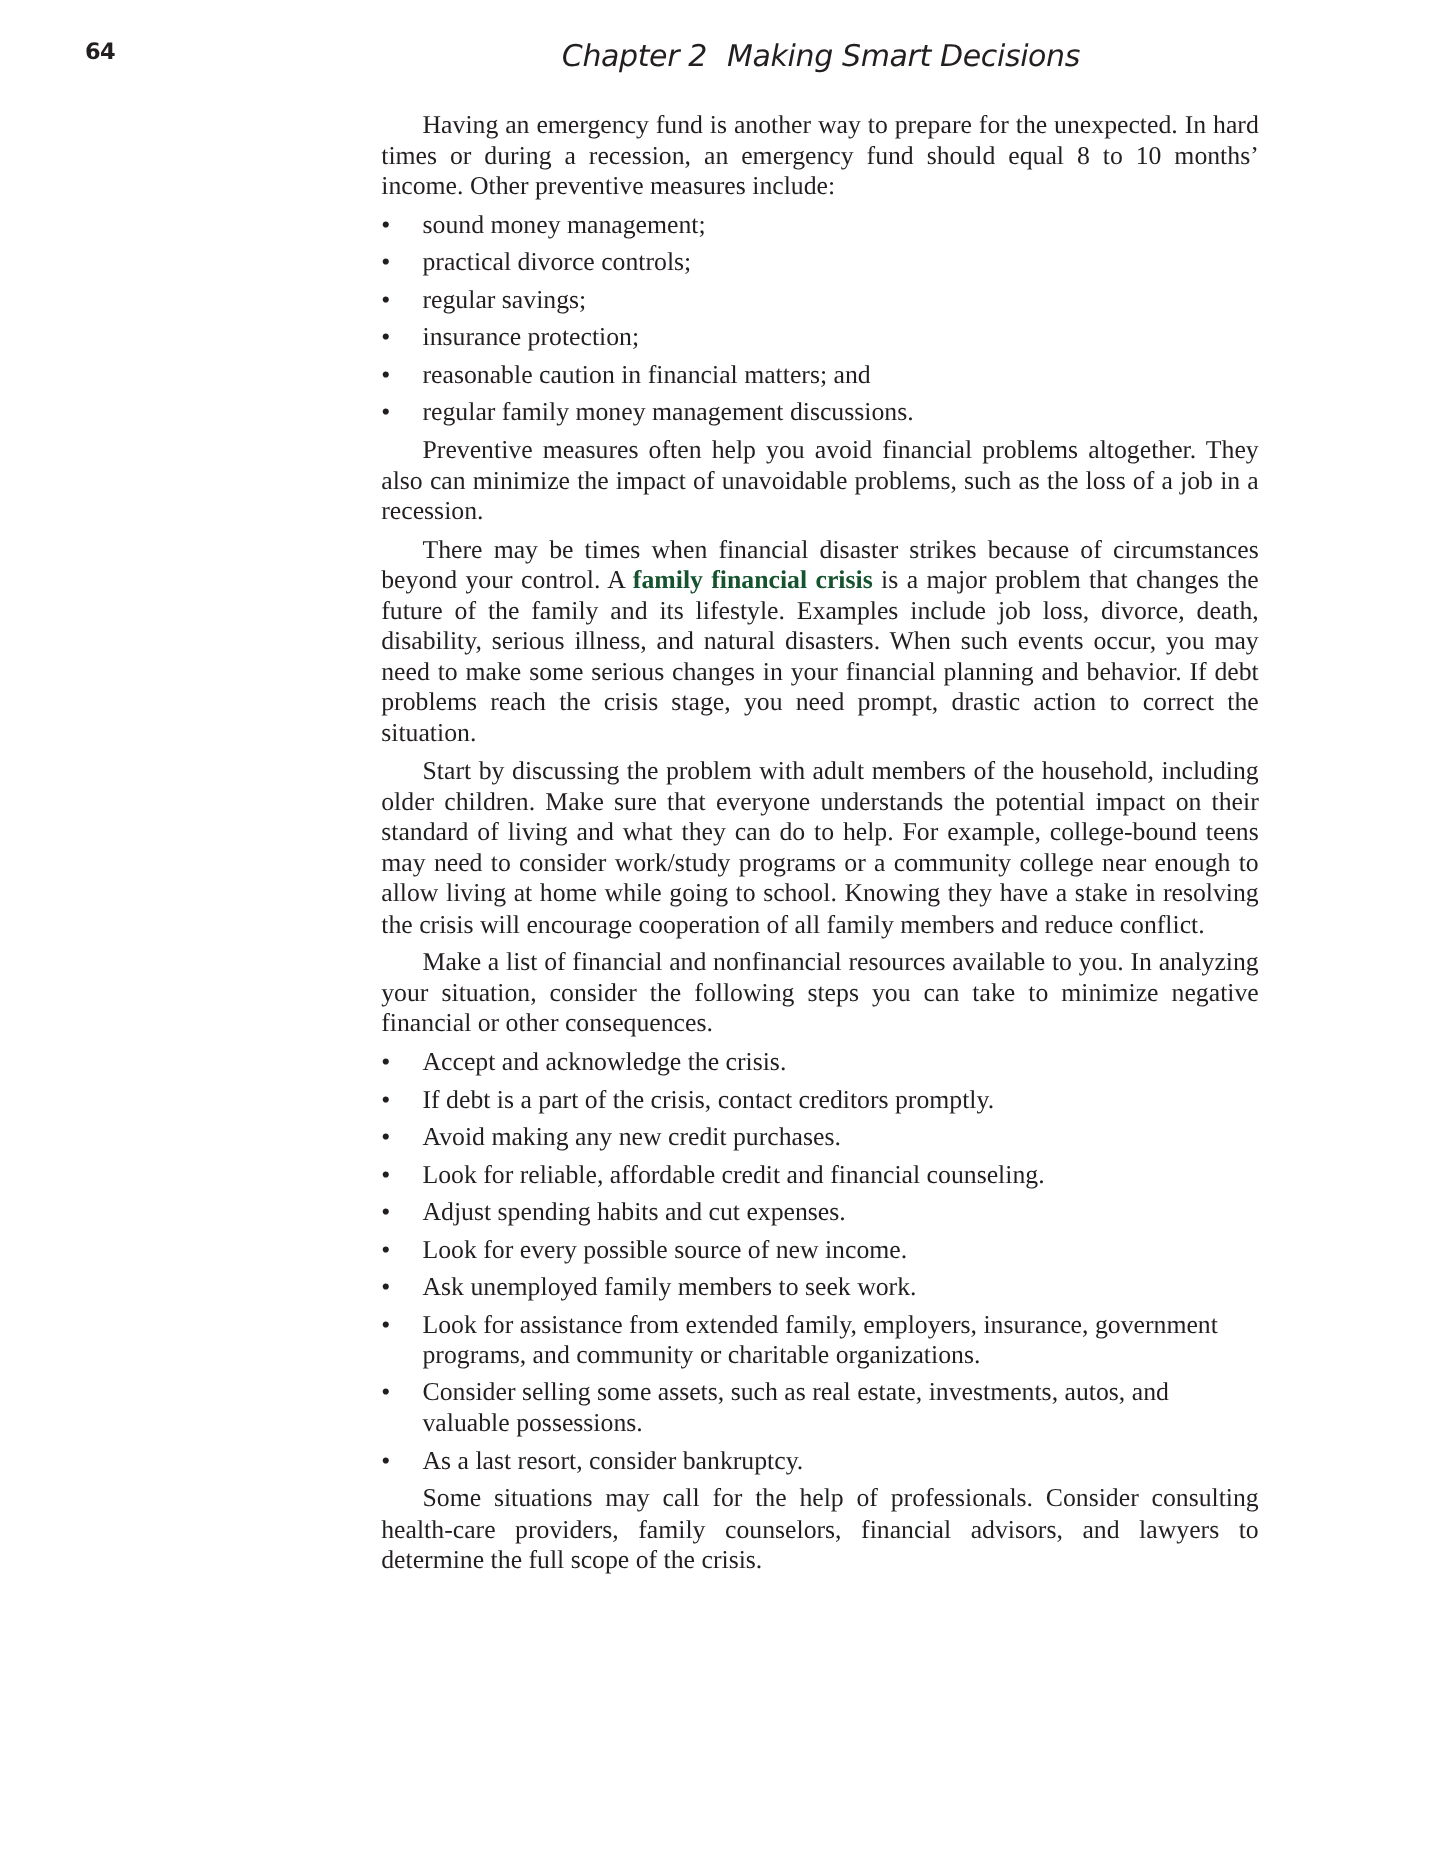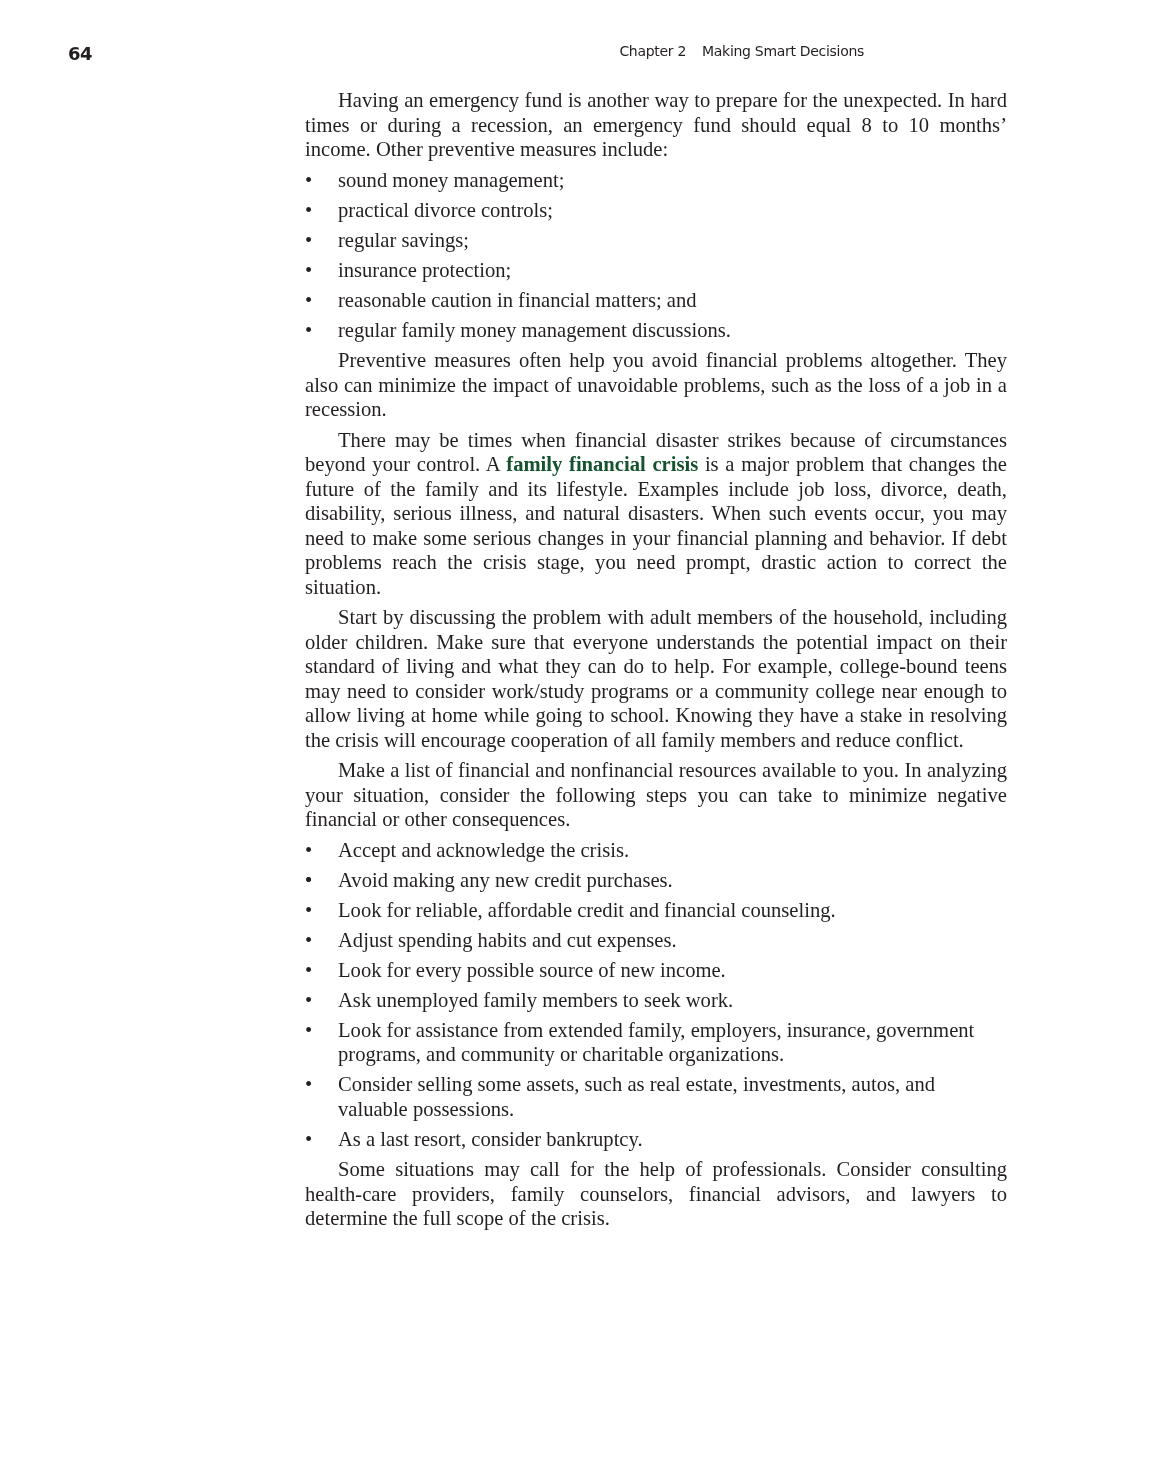--- a/index.html
+++ b/index.html
@@ -1,26 +1,27 @@
 <!DOCTYPE html>
 <html><head>
 <meta charset="utf-8">
 <style>
   html, body { margin: 0; padding: 0; background: #ffffff; }
   body { width: 1156px; height: 1479px; position: relative; overflow: hidden; }
-  .page-header { position: absolute; top: 40px; left: 0; width: 1000px; height: 30px; }
+  .page-header { position: absolute; top: 28px; left: 0; width: 1000px; height: 30px; }
   .page-number {
     position: absolute; left: 68px; top: 3px;
     font-family: "DejaVu Sans", sans-serif; font-weight: bold; font-size: 18px; color: #231f20;
     letter-spacing: -0.5px;
   }
   .running-head {
     position: absolute; right: 136px; top: 3px;
-    font-family: "DejaVu Sans", sans-serif; font-size: 14px; color: #231f20;
+    font-family: "DejaVu Sans", sans-serif; font-size: 24px; color: #231f20;
     letter-spacing: -0.3px;
+    font-style: italic;
   }
   .running-head .sep { display: inline-block; width: 16px; }
   .body-text {
     position: absolute; left: 305px; top: 88px; width: 702px;
     font-family: "Liberation Serif", serif; font-size: 20.6px; line-height: 24.5px; color: #231f20;
   }
   .para { margin: 0 0 6px 0; text-align: justify; text-indent: 33px; }
   .bullets { list-style: none; margin: 0 0 6px 0; padding: 0; }
   .bullets li { position: relative; padding-left: 33px; margin-bottom: 5.5px; text-align: left; }
   .bullets li .bullet {
@@ -51,21 +52,21 @@
   <p class="para">Preventive measures often help you avoid financial problems altogether. They also can minimize the impact of unavoidable problems, such as the loss of a job in a recession.</p>
 
   <p class="para"><span>There may be times when financial disaster strikes because of circumstances beyond your control. A </span><span class="key-term">family financial crisis</span><span> is a major problem that changes the future of the family and its lifestyle. Examples include job loss, divorce, death, disability, serious illness, and natural disasters. When such events occur, you may need to make some serious changes in your financial planning and behavior. If debt problems reach the crisis stage, you need prompt, drastic action to correct the situation.</span></p>
 
   <p class="para">Start by discussing the problem with adult members of the household, including older children. Make sure that everyone understands the potential impact on their standard of living and what they can do to help. For example, college-bound teens may need to consider work/study programs or a community college near enough to allow living at home while going to school. Knowing they have a stake in resolving the crisis will encourage cooperation of all family members and reduce conflict.</p>
 
   <p class="para">Make a list of financial and nonfinancial resources available to you. In analyzing your situation, consider the following steps you can take to minimize negative financial or other consequences.</p>
 
   <ul class="bullets">
     <li><span class="bullet">•</span><span>Accept and acknowledge the crisis.</span></li>
-    <li><span class="bullet">•</span></li>
+    <li><span class="bullet">•</span><span>If debt is a part of the crisis, contact creditors promptly.</span></li>
     <li><span class="bullet">•</span><span>Avoid making any new credit purchases.</span></li>
     <li><span class="bullet">•</span><span>Look for reliable, affordable credit and financial counseling.</span></li>
     <li><span class="bullet">•</span><span>Adjust spending habits and cut expenses.</span></li>
     <li><span class="bullet">•</span><span>Look for every possible source of new income.</span></li>
     <li><span class="bullet">•</span><span>Ask unemployed family members to seek work.</span></li>
     <li><span class="bullet">•</span><span>Look for assistance from extended family, employers, insurance, government programs, and community or charitable organizations.</span></li>
     <li><span class="bullet">•</span><span>Consider selling some assets, such as real estate, investments, autos, and valuable possessions.</span></li>
     <li><span class="bullet">•</span><span>As a last resort, consider bankruptcy.</span></li>
   </ul>
 

